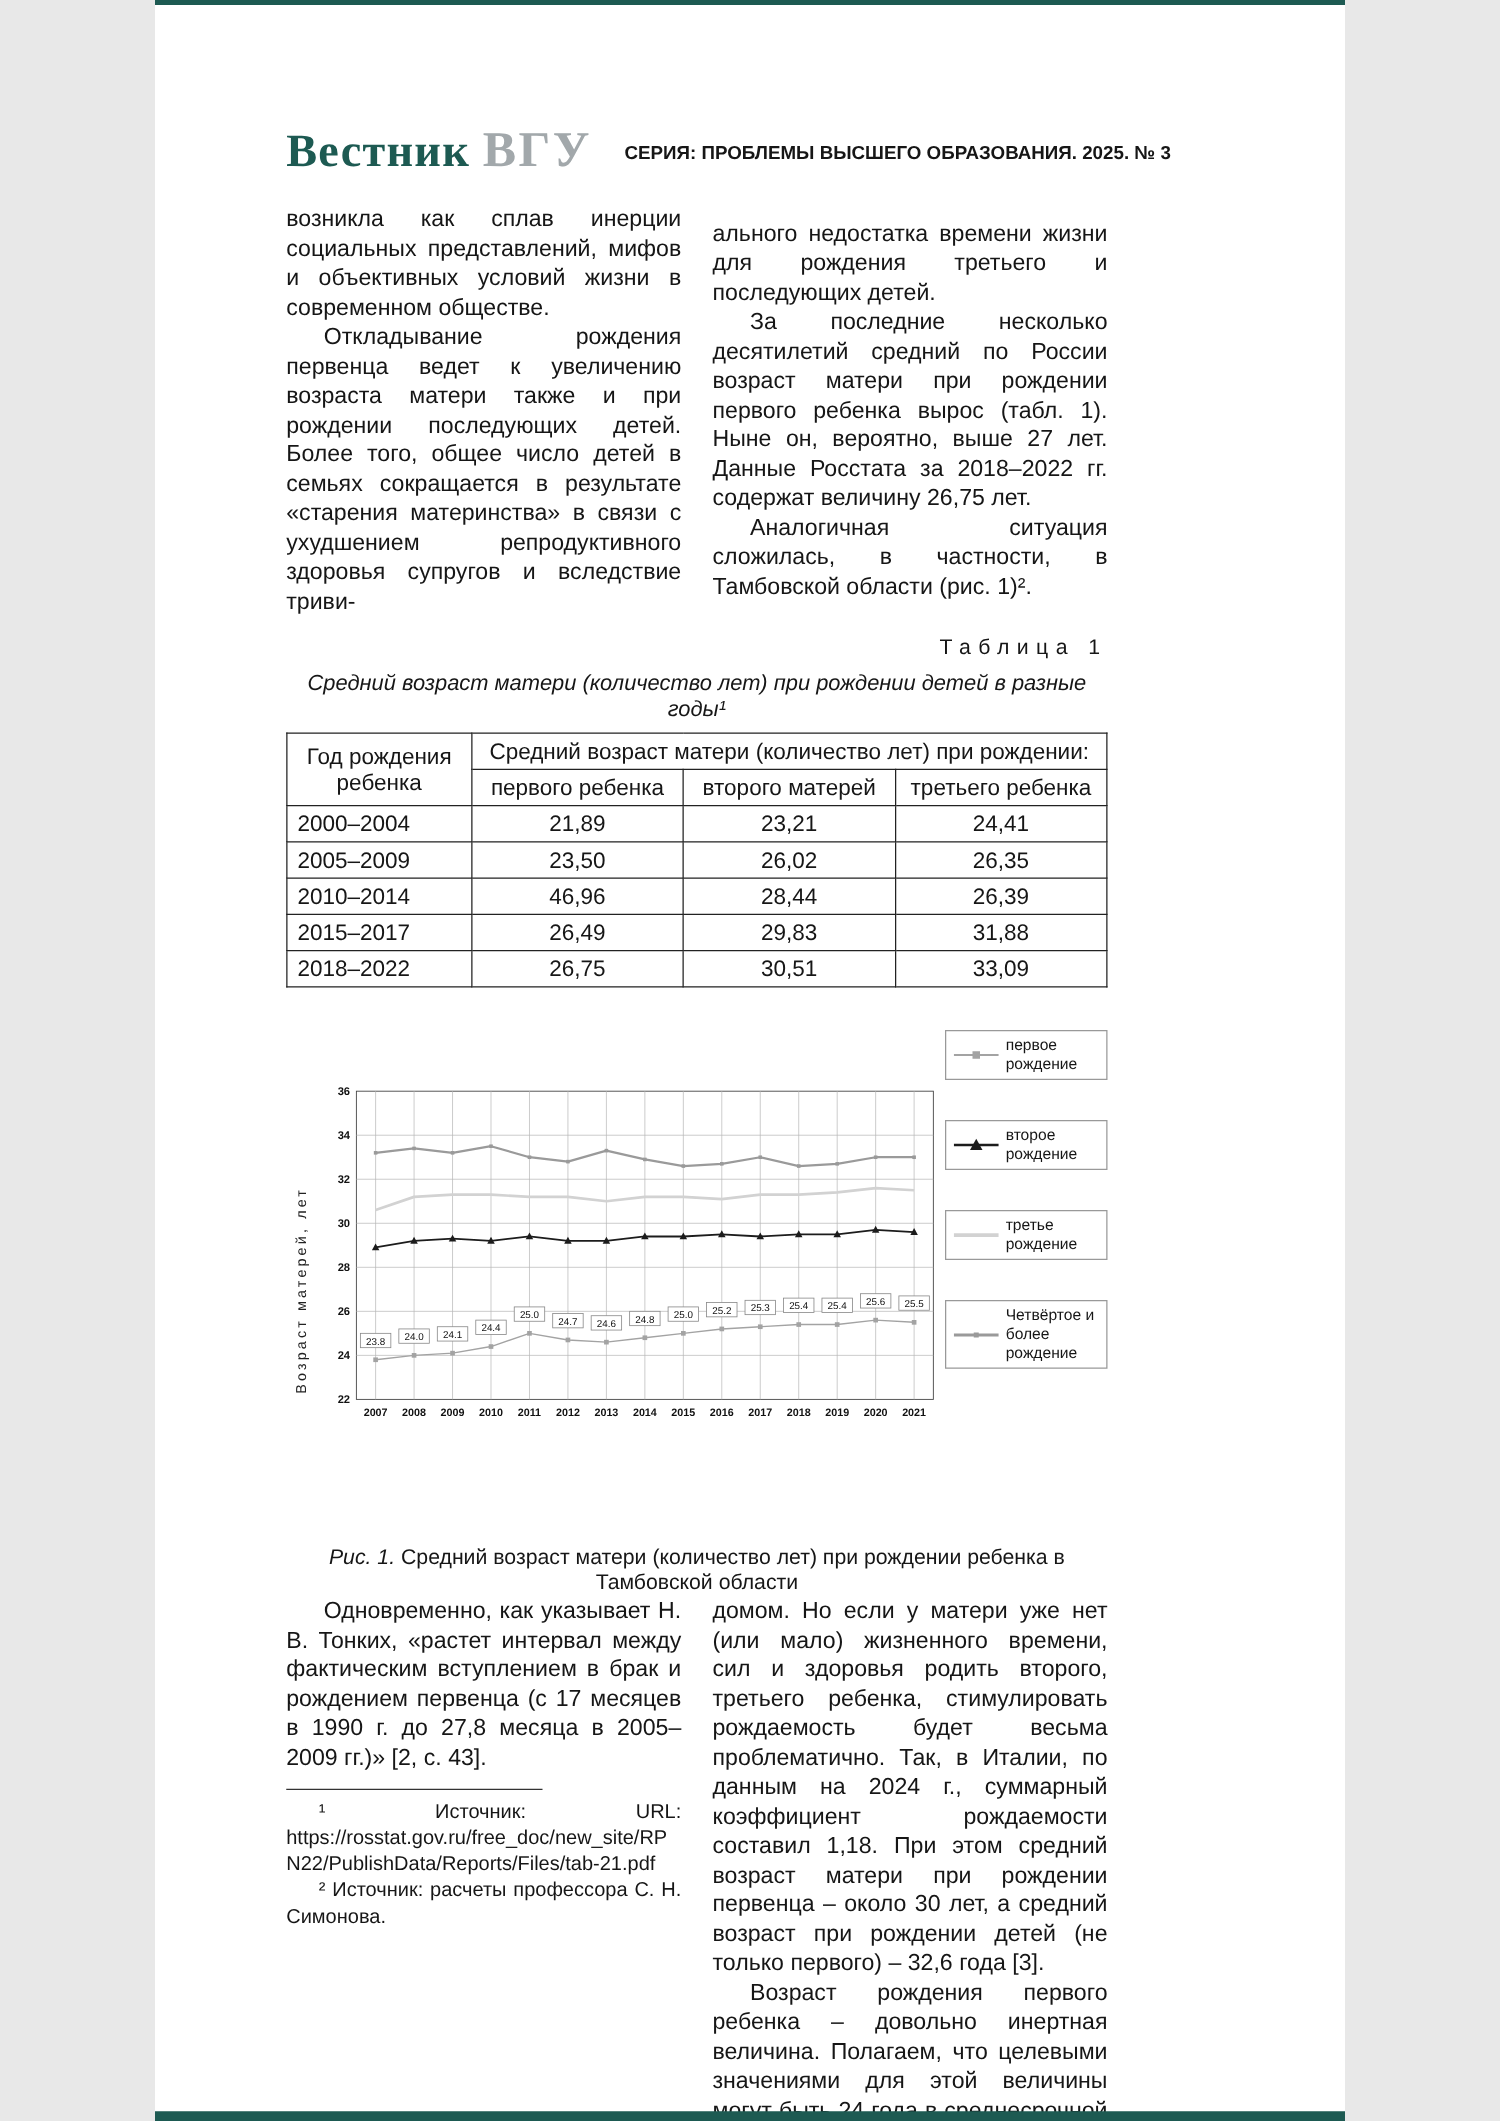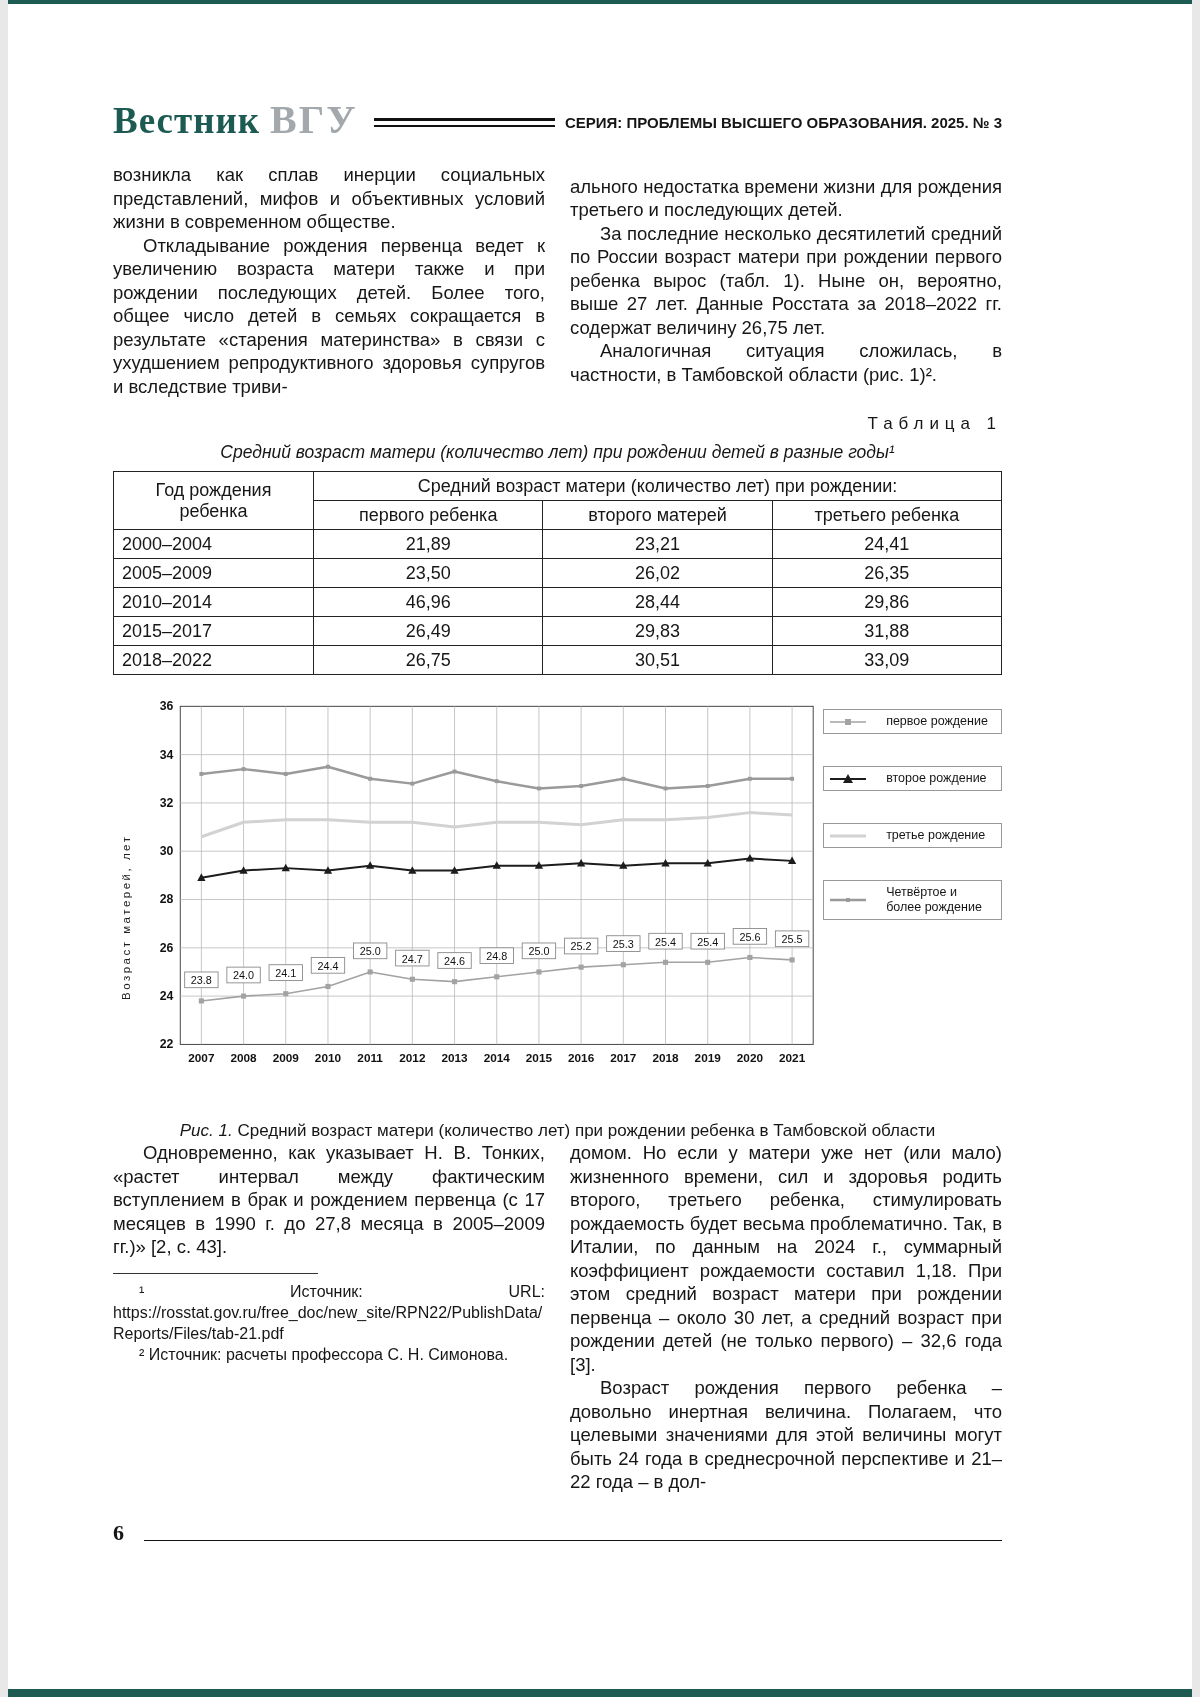--- a/index.html
+++ b/index.html
@@ -1,19 +1,19 @@
 <!DOCTYPE html>
 <html><head>
 <meta charset="utf-8">
 <style>
   * { box-sizing: border-box; margin: 0; padding: 0; }
   html, body { background: #e8e8e8; }
   .page {
     position: relative;
-    width: 1184px;
+    width: 952px;
     height: 1697px;
     margin: 0 auto;
     background: #ffffff;
     font-family: "Liberation Sans", sans-serif;
     color: #161616;
     overflow: hidden;
   }
   .edge-bar-top { position: absolute; top: 0; left: 0; width: 100%; height: 4px; background: #1d5a52; }
   .edge-bar-bottom { position: absolute; bottom: 0; left: 0; width: 100%; height: 8px; background: #1d5a52; }
   .content { padding: 0 190px 0 105px; }
@@ -48,21 +48,21 @@
   .chart-wrap { display: flex; margin-top: 22px; align-items: stretch; }
   .y-axis-label {
     width: 26px; display: flex; align-items: center; justify-content: center;
     writing-mode: vertical-rl; transform: rotate(180deg);
     font-size: 11.5px; letter-spacing: 2.5px; color: #222; padding-bottom: 40px;
   }
   .chart-svg { display: block; }
   .chart-legend { width: 188px; display: flex; flex-direction: column; gap: 32px; padding: 12px 0 0 6px; }
   .legend-item {
     border: 1px solid #999; background: #fff; padding: 4px 6px;
-    display: flex; align-items: center; gap: 20px; font-size: 12.5px; line-height: 15px;
+    display: flex; align-items: center; gap: 6px; font-size: 12.5px; line-height: 15px;
   }
   .legend-item svg { flex: 0 0 auto; }
 
   
   .figure-caption { margin-top: 24px; text-align: center; font-size: 17px; }
   .figure-caption .fig-label { font-style: italic; }
 
   
   .body-text { }
   .footnote-block { margin-top: 14px; }
@@ -127,21 +127,21 @@
         <tr>
           <td class="year-cell">2005–2009</td>
           <td class="num-cell">23,50</td>
           <td class="num-cell">26,02</td>
           <td class="num-cell">26,35</td>
         </tr>
         <tr>
           <td class="year-cell">2010–2014</td>
           <td class="num-cell">46,96</td>
           <td class="num-cell">28,44</td>
-          <td class="num-cell">29,86</td>
+          <td class="num-cell">26,39</td>
         </tr>
         <tr>
           <td class="year-cell">2015–2017</td>
           <td class="num-cell">26,49</td>
           <td class="num-cell">29,83</td>
           <td class="num-cell">31,88</td>
         </tr>
         <tr>
           <td class="year-cell">2018–2022</td>
           <td class="num-cell">26,75</td>

